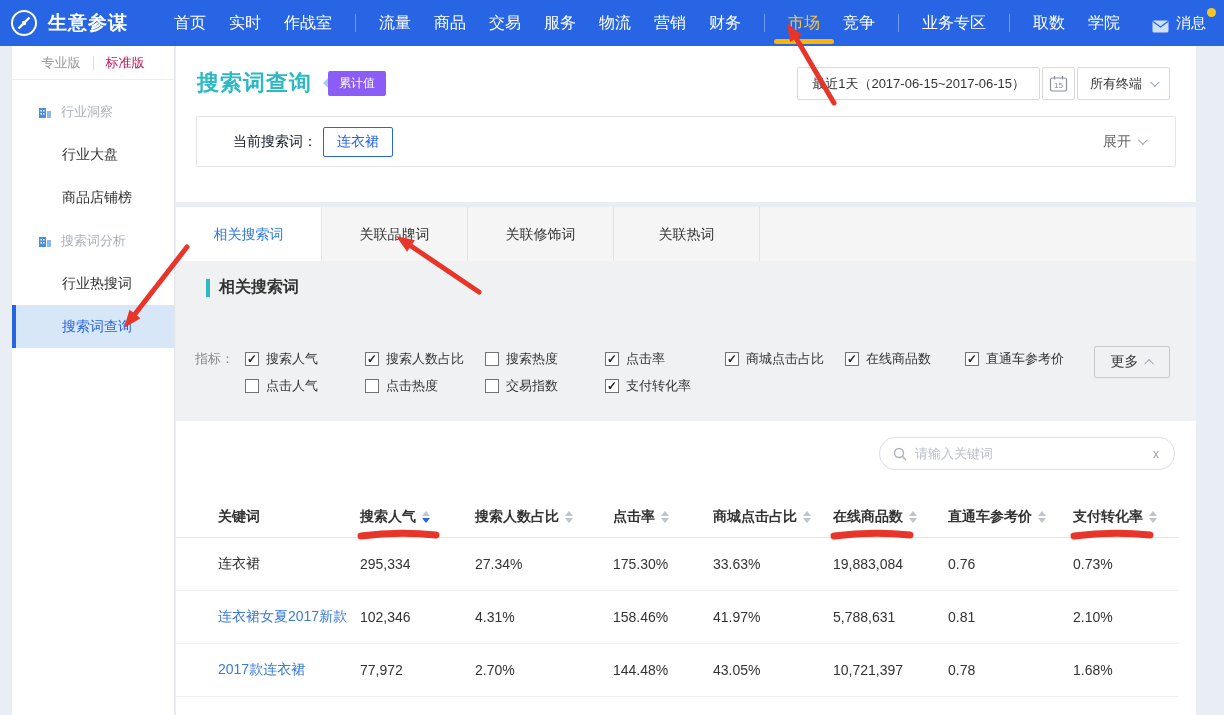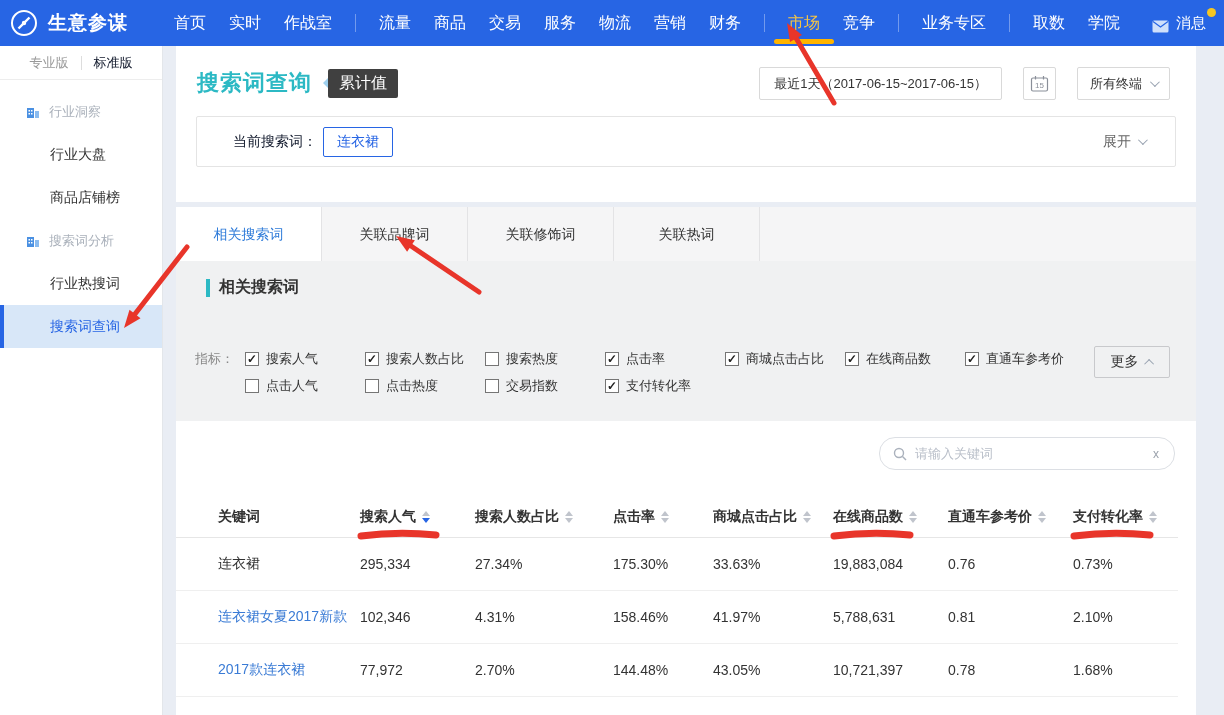--- a/index.html
+++ b/index.html
@@ -14,38 +14,38 @@
   .brand-name { font-size:19px; font-weight:bold; letter-spacing:1px; }
   .nav-menu { display:flex; align-items:center; margin-left:46px; height:46px; }
   .nav-item { position:relative; height:46px; line-height:46px; font-size:16px; color:#fff; margin-right:23px; cursor:pointer; white-space:nowrap; }
   .nav-item.active { color:#f6c544; }
   .nav-item.active::after { content:""; position:absolute; left:-14px; right:-14px; bottom:2px; height:5px; background:#ffb400; border-radius:3px; }
   .nav-divider { width:1px; height:18px; background:rgba(255,255,255,.35); margin-right:23px; }
   .nav-message { margin-left:auto; margin-right:18px; position:relative; display:flex; align-items:flex-end; gap:7px; font-size:15px; cursor:pointer; }
   .msg-dot { position:absolute; top:-6px; right:-10px; width:9px; height:9px; border-radius:50%; background:#f5c623; }
 
   
-  .sidebar { position:absolute; top:46px; left:0; width:163px; bottom:0; background:#fff; border-right:1px solid #e3e6ea; z-index:4; }
+  .sidebar { position:absolute; top:46px; left:12px; width:163px; bottom:0; background:#fff; border-right:1px solid #e3e6ea; z-index:4; }
   .version-tabs { height:34px; display:flex; align-items:center; justify-content:center; border-bottom:1px solid #ededed; font-size:13px; }
   .vtab { color:#999; cursor:pointer; }
-  .vtab.active { color:#0f172a; }
+  .vtab.active { color:#be185d; }
   .vtab-divider { width:1px; height:14px; background:#ddd; margin:0 12px; }
   .side-list { padding-top:10px; }
   .side-group-header { display:flex; align-items:center; gap:9px; padding-left:26px; height:43px; color:#a9b0ba; font-size:13px; cursor:pointer; }
   .side-item { height:43px; line-height:43px; padding-left:50px; font-size:14px; color:#333; cursor:pointer; }
   .side-item.active { background:#d8e7f8; border-left:4px solid #2765e4; padding-left:46px; color:#2765e4; }
 
   
   .main { position:absolute; left:176px; top:46px; width:1020px; bottom:0; }
   .header-block { position:absolute; top:0; left:0; right:0; height:156px; background:#fff; }
   .page-title-row { position:absolute; left:21px; top:22px; display:flex; align-items:center; }
   .page-title { font-size:22px; font-weight:bold; color:#2cb9c4; letter-spacing:1px; }
-  .title-badge { position:relative; margin-left:16px; background:#404040; color:#fff; font-size:16px; padding:4px 11px; border-radius:2px; }
+  .title-badge { position:relative; margin-left:16px; background:#8b5cf6; color:#fff; font-size:12px; padding:4px 11px; border-radius:2px; }
   .title-badge::before { content:""; position:absolute; right:100%; top:50%; margin-top:-5px; border:5px solid transparent; border-right-color:#9fd0ee; }
-  .filters { position:absolute; right:26px; top:21px; display:flex; align-items:center; gap:21px; }
+  .filters { position:absolute; right:26px; top:21px; display:flex; align-items:center; gap:2px; }
   .date-box { height:33px; line-height:31px; padding:0 14px; border:1px solid #d9d9d9; border-radius:2px; background:#fff; font-size:13px; color:#333; cursor:pointer; white-space:nowrap; }
   .cal-btn { width:33px; height:33px; border:1px solid #d9d9d9; border-radius:2px; background:#fff; display:flex; align-items:center; justify-content:center; cursor:pointer; }
   .terminal-box { height:33px; padding:0 12px; border:1px solid #d9d9d9; border-radius:2px; background:#fff; display:flex; align-items:center; gap:8px; font-size:13px; color:#333; cursor:pointer; }
   .chev { display:inline-block; width:7px; height:7px; border-right:1px solid #98a2b0; border-bottom:1px solid #98a2b0; }
   .chev.down { transform:rotate(45deg) translateY(-2px); }
   .chev.up { transform:rotate(-135deg) translateY(-2px); }
   .current-card { position:absolute; left:20px; right:20px; top:70px; height:51px; border:1px solid #e4e4e4; border-radius:2px; background:#fff; display:flex; align-items:center; }
   .current-label { margin-left:36px; font-size:14px; color:#0f172a; }
   .keyword-tag { margin-left:6px; border:1px solid #2765e4; color:#2765e4; padding:5px 13px; font-size:14px; border-radius:2px; background:#fff; cursor:pointer; }
   .expand-link { margin-left:auto; margin-right:30px; display:flex; align-items:center; gap:7px; font-size:14px; color:#666; cursor:pointer; }

